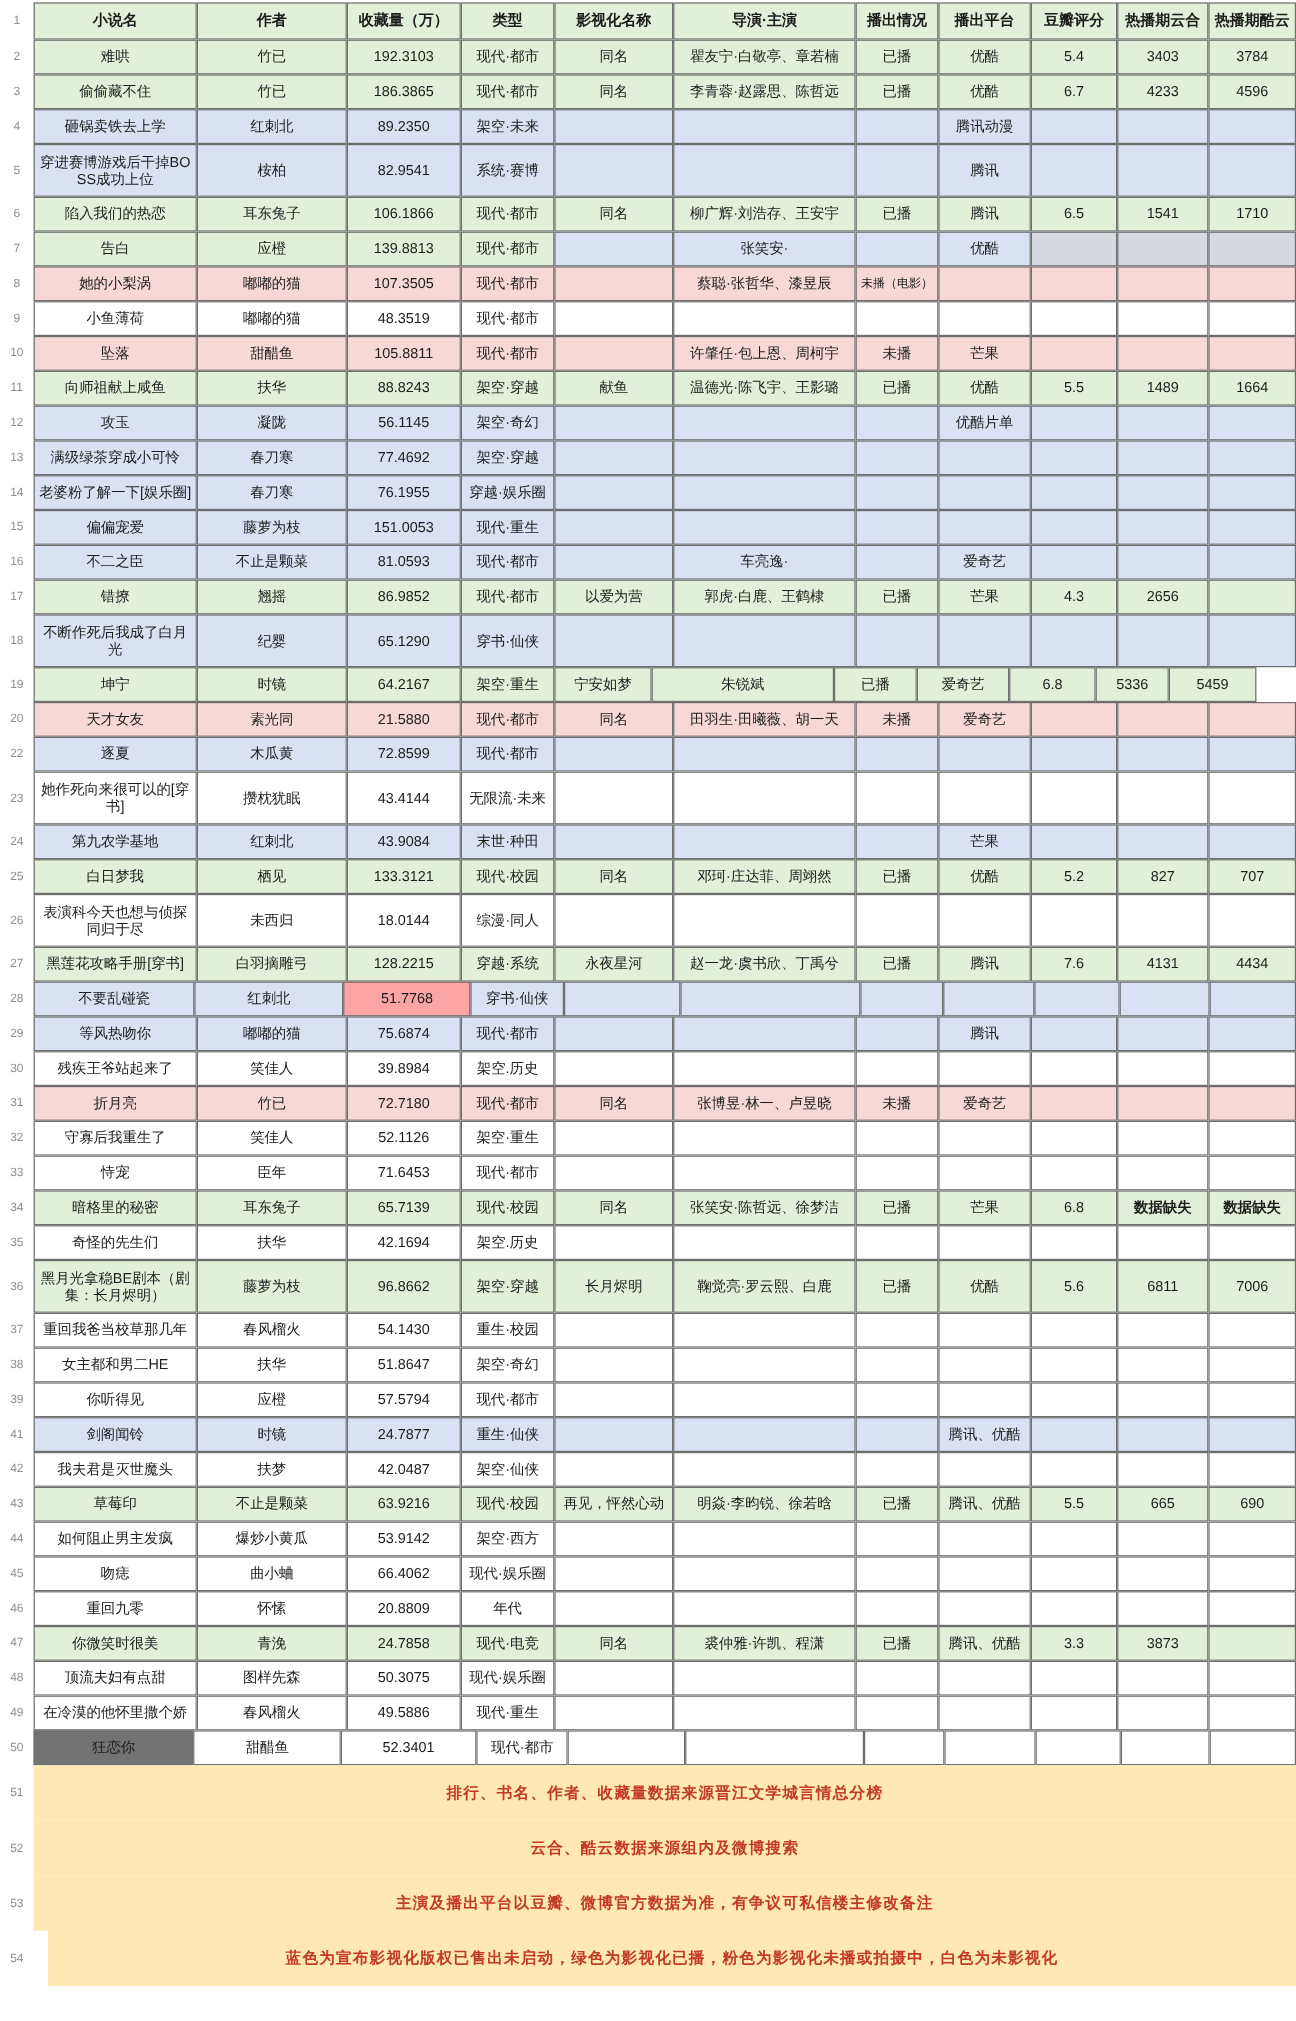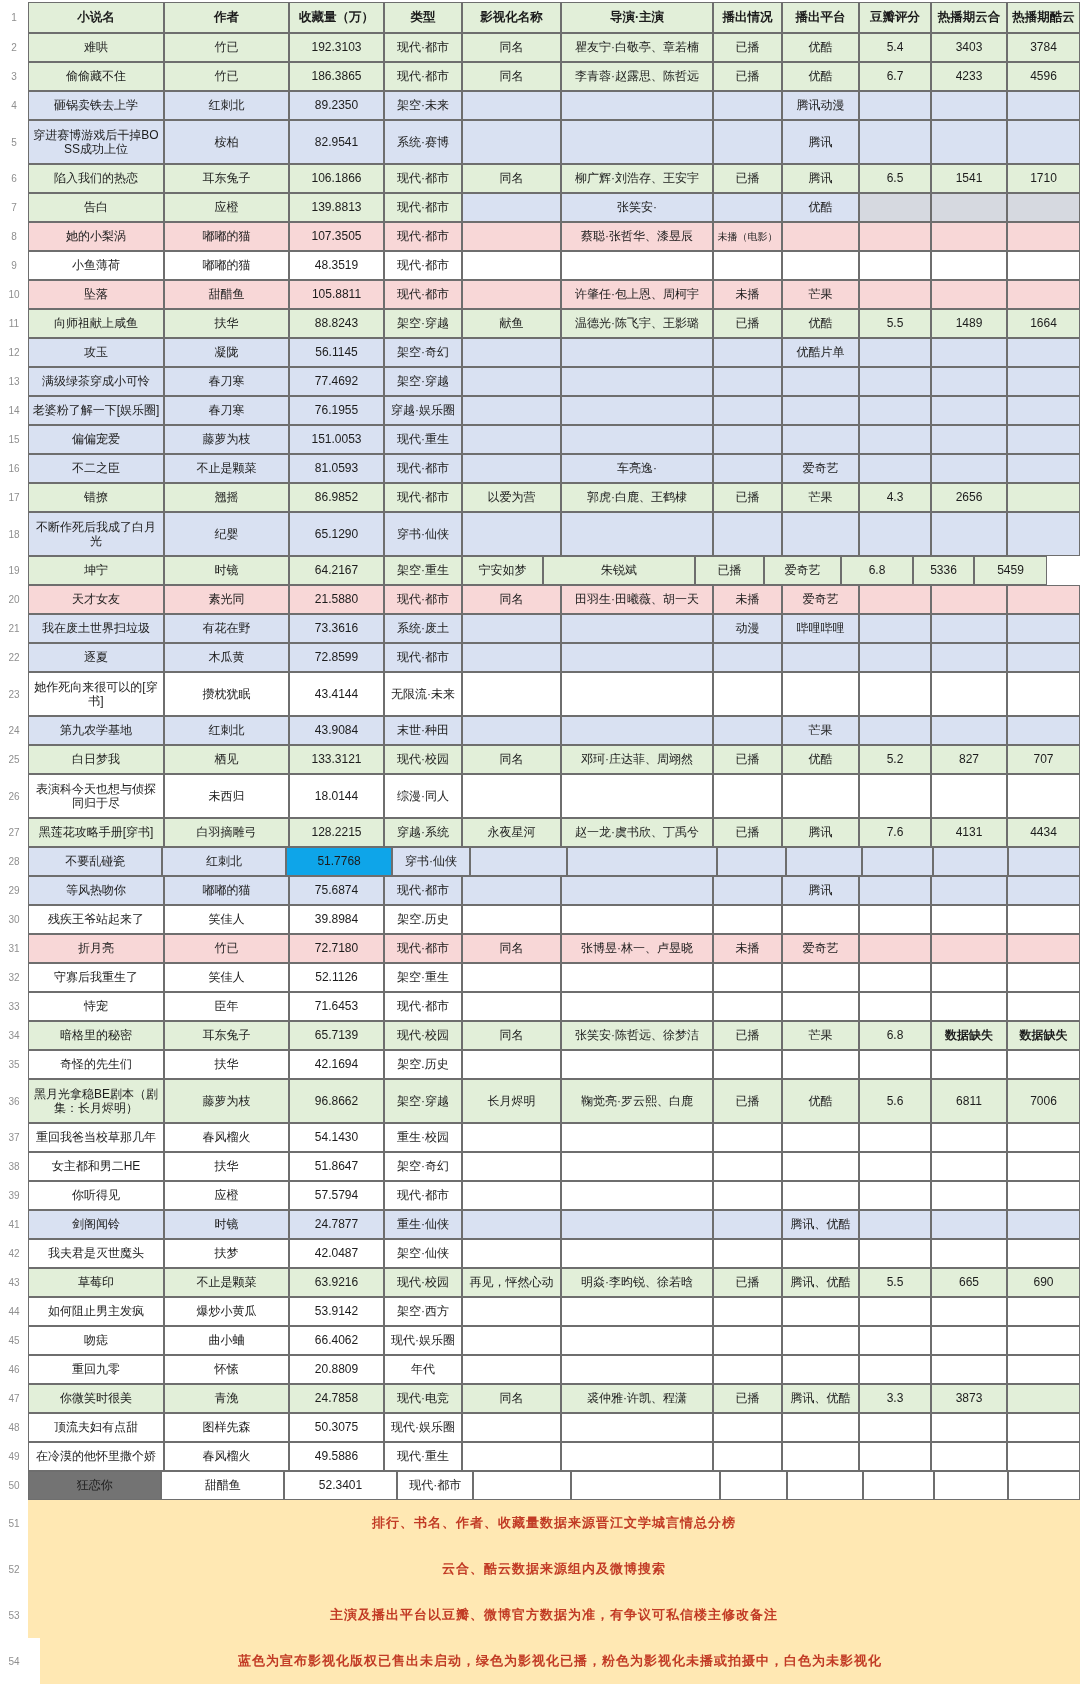--- a/index.html
+++ b/index.html
@@ -294,34 +294,20 @@
       <div class="cell" style="width: 78px; background: rgb(248, 215, 215);">现代·都市</div>
       <div class="cell" style="width: 99px; background: rgb(248, 215, 215);">同名</div>
       <div class="cell" style="width: 152px; background: rgb(248, 215, 215);">田羽生·田曦薇、胡一天</div>
       <div class="cell" style="width: 69px; background: rgb(248, 215, 215);">未播</div>
       <div class="cell" style="width: 77px; background: rgb(248, 215, 215);">爱奇艺</div>
       <div class="cell" style="width: 72px; background: rgb(248, 215, 215);"></div>
       <div class="cell" style="width: 76px; background: rgb(248, 215, 215);"></div>
       <div class="cell" style="width: 73px; background: rgb(248, 215, 215);"></div>
     </div>
     <div class="row" style="height: 29px;">
-      <div class="rownum">21</div>
-      <div class="cell wrap" style="width: 136px; background: rgb(217, 225, 242);">我在废土世界扫垃圾</div>
-      <div class="cell" style="width: 125px; background: rgb(217, 225, 242);">有花在野</div>
-      <div class="cell" style="width: 95px; background: rgb(217, 225, 242);">73.3616</div>
-      <div class="cell" style="width: 78px; background: rgb(217, 225, 242);">系统·废土</div>
-      <div class="cell" style="width: 99px; background: rgb(217, 225, 242);"></div>
-      <div class="cell" style="width: 152px; background: rgb(217, 225, 242);"></div>
-      <div class="cell" style="width: 69px; background: rgb(217, 225, 242);">动漫</div>
-      <div class="cell" style="width: 77px; background: rgb(217, 225, 242);">哔哩哔哩</div>
-      <div class="cell" style="width: 72px; background: rgb(217, 225, 242);"></div>
-      <div class="cell" style="width: 76px; background: rgb(217, 225, 242);"></div>
-      <div class="cell" style="width: 73px; background: rgb(217, 225, 242);"></div>
-    </div>
-    <div class="row" style="height: 29px;">
       <div class="rownum">22</div>
       <div class="cell wrap" style="width: 136px; background: rgb(217, 225, 242);">逐夏</div>
       <div class="cell" style="width: 125px; background: rgb(217, 225, 242);">木瓜黄</div>
       <div class="cell" style="width: 95px; background: rgb(217, 225, 242);">72.8599</div>
       <div class="cell" style="width: 78px; background: rgb(217, 225, 242);">现代·都市</div>
       <div class="cell" style="width: 99px; background: rgb(217, 225, 242);"></div>
       <div class="cell" style="width: 152px; background: rgb(217, 225, 242);"></div>
       <div class="cell" style="width: 69px; background: rgb(217, 225, 242);"></div>
       <div class="cell" style="width: 77px; background: rgb(217, 225, 242);"></div>
       <div class="cell" style="width: 72px; background: rgb(217, 225, 242);"></div>
@@ -395,21 +381,21 @@
       <div class="cell" style="width: 69px; background: rgb(226, 239, 217);">已播</div>
       <div class="cell" style="width: 77px; background: rgb(226, 239, 217);">腾讯</div>
       <div class="cell" style="width: 72px; background: rgb(226, 239, 217);">7.6</div>
       <div class="cell" style="width: 76px; background: rgb(226, 239, 217);">4131</div>
       <div class="cell" style="width: 73px; background: rgb(226, 239, 217);">4434</div>
     </div>
     <div class="row" style="height: 29px;">
       <div class="rownum">28</div>
       <div class="cell wrap" style="width: 136px; background: rgb(217, 225, 242);">不要乱碰瓷</div>
       <div class="cell" style="width: 125px; background: rgb(217, 225, 242);">红刺北</div>
-      <div class="cell" style="width: 108px; background: #0ea5e9; text-align: center;">51.7768</div>
+      <div class="cell" style="width: 108px; background: #fca5a5; text-align: center;">51.7768</div>
       <div class="cell" style="width: 78px; background: rgb(217, 225, 242);">穿书·仙侠</div>
       <div class="cell" style="width: 99px; background: rgb(217, 225, 242);"></div>
       <div class="cell" style="width: 152px; background: rgb(217, 225, 242);"></div>
       <div class="cell" style="width: 69px; background: rgb(217, 225, 242);"></div>
       <div class="cell" style="width: 77px; background: rgb(217, 225, 242);"></div>
       <div class="cell" style="width: 72px; background: rgb(217, 225, 242);"></div>
       <div class="cell" style="width: 76px; background: rgb(217, 225, 242);"></div>
       <div class="cell" style="width: 73px; background: rgb(217, 225, 242);"></div>
     </div>
     <div class="row" style="height: 29px;">

